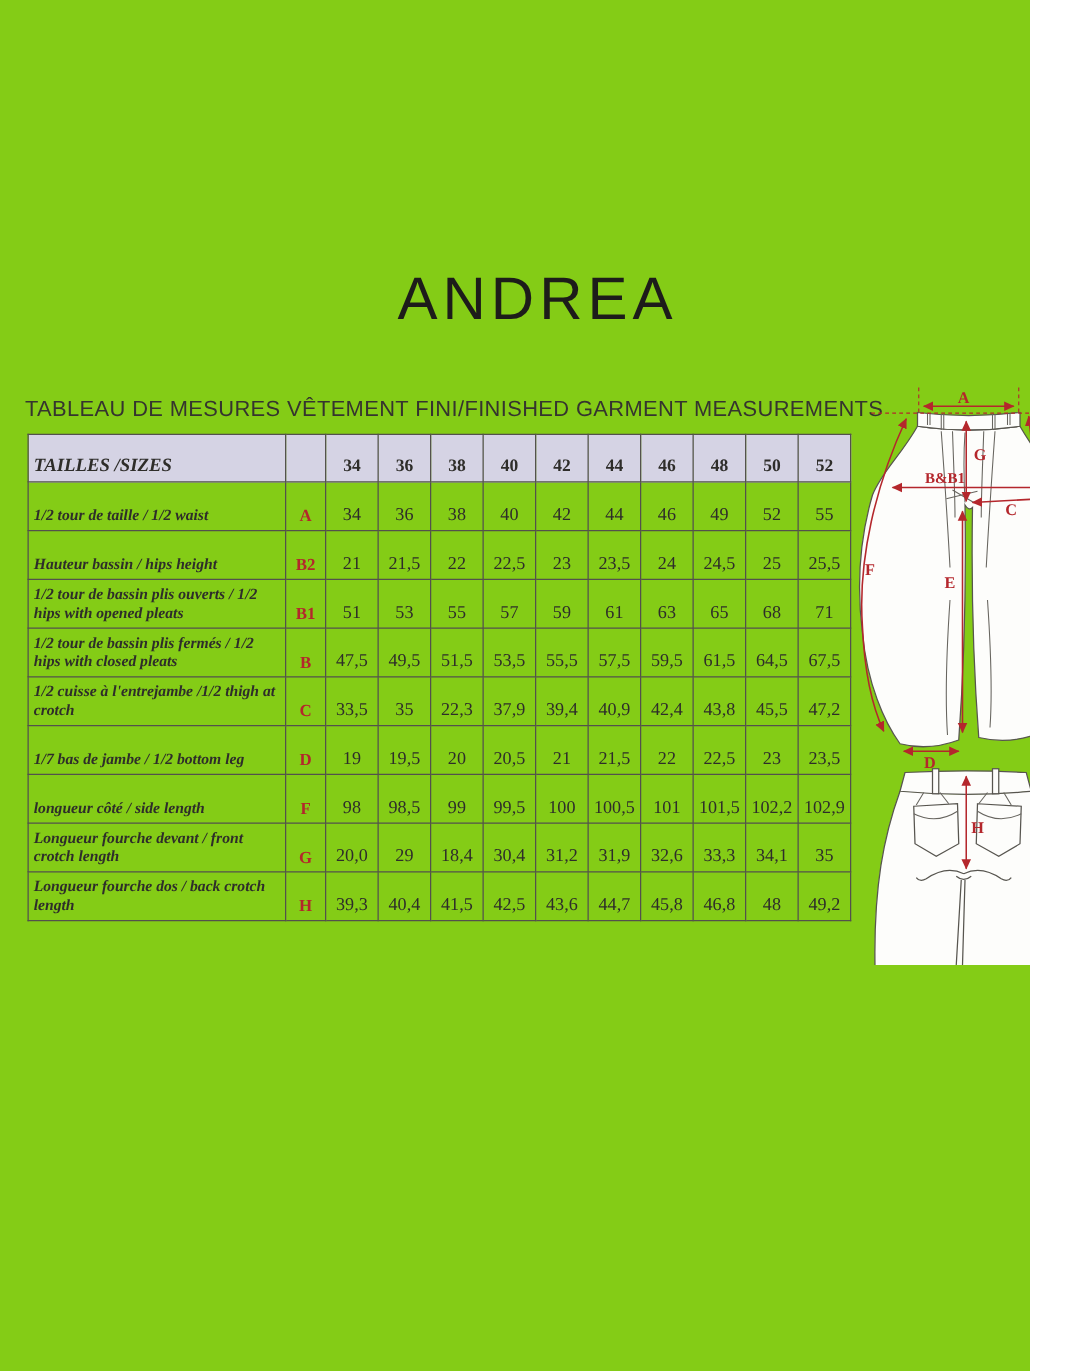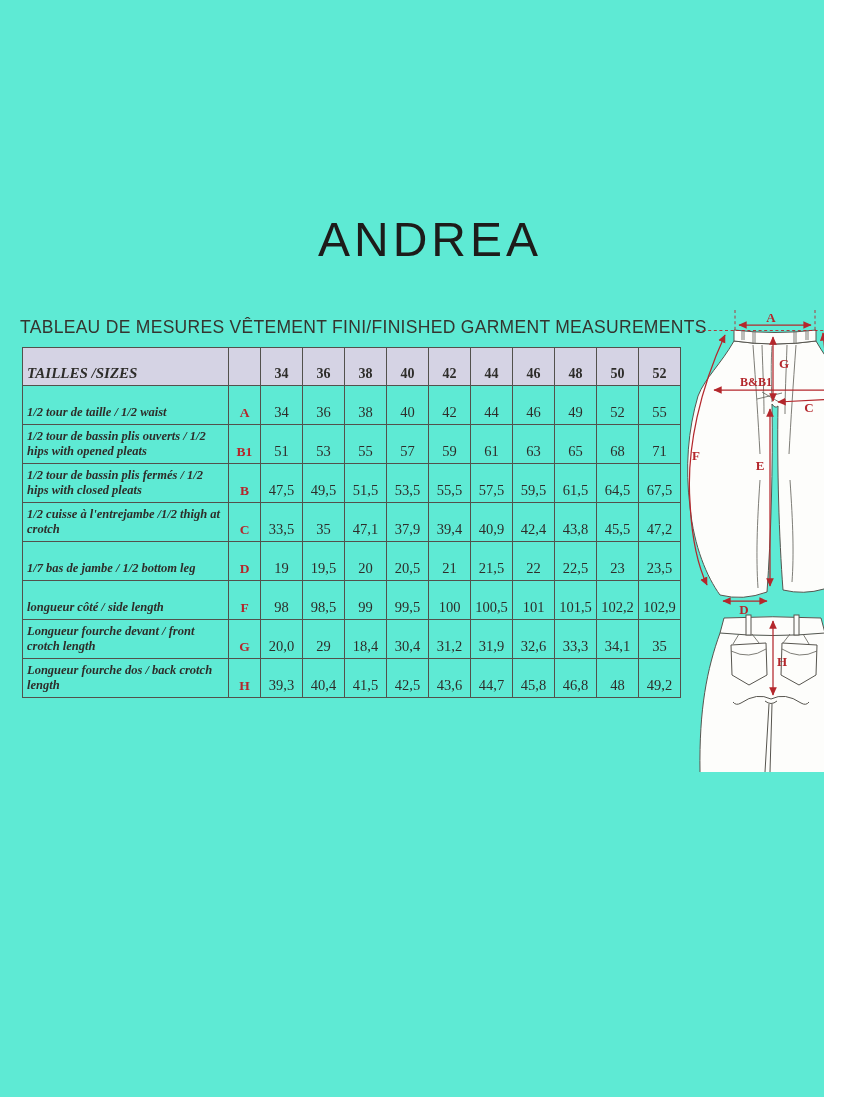--- a/index.html
+++ b/index.html
@@ -1,16 +1,16 @@
 <!DOCTYPE html>
 <html><head>
 <meta charset="utf-8">
 <style>
   html,body{margin:0;padding:0;}
-  .page{position:relative;width:824px;height:1097px;background:#5eead4;overflow:hidden;
+  .page{position:relative;width:824px;height:1097px;background:#84cc16;overflow:hidden;
         font-family:"Liberation Serif",serif;color:#2e2d2a;}
   .title{position:absolute;top:212px;left:0;width:860px;margin:0;text-align:center;
          font-family:"Liberation Sans",sans-serif;font-weight:300;font-size:48px;
          letter-spacing:4px;color:#1d1c1a;}
   .subtitle{position:absolute;top:317px;left:20px;width:640px;
             font-family:"Liberation Sans",sans-serif;font-weight:300;font-size:17.5px;
             letter-spacing:0.3px;color:#35342f;white-space:nowrap;}
   table.mtable{position:absolute;left:22px;top:347px;width:658px;
                border-collapse:collapse;table-layout:fixed;}
   .mtable th,.mtable td{border:1px solid #53514c;vertical-align:bottom;padding:1px 3px 3px 3px;}
@@ -79,20 +79,34 @@
           <td class="val">38</td>
           <td class="val">40</td>
           <td class="val">42</td>
           <td class="val">44</td>
           <td class="val">46</td>
           <td class="val">49</td>
           <td class="val">52</td>
           <td class="val">55</td>
         </tr>
         <tr>
+          <td class="lbl">Hauteur bassin / hips height</td>
+          <td class="key">B2</td>
+          <td class="val">21</td>
+          <td class="val">21,5</td>
+          <td class="val">22</td>
+          <td class="val">22,5</td>
+          <td class="val">23</td>
+          <td class="val">23,5</td>
+          <td class="val">24</td>
+          <td class="val">24,5</td>
+          <td class="val">25</td>
+          <td class="val">25,5</td>
+        </tr>
+        <tr>
           <td class="lbl">1/2 tour de bassin plis ouverts / 1/2 hips with opened pleats</td>
           <td class="key">B1</td>
           <td class="val">51</td>
           <td class="val">53</td>
           <td class="val">55</td>
           <td class="val">57</td>
           <td class="val">59</td>
           <td class="val">61</td>
           <td class="val">63</td>
           <td class="val">65</td>
@@ -111,21 +125,21 @@
           <td class="val">59,5</td>
           <td class="val">61,5</td>
           <td class="val">64,5</td>
           <td class="val">67,5</td>
         </tr>
         <tr>
           <td class="lbl">1/2 cuisse à l'entrejambe /1/2 thigh at crotch</td>
           <td class="key">C</td>
           <td class="val">33,5</td>
           <td class="val">35</td>
-          <td class="val">47,1</td>
+          <td class="val">22,3</td>
           <td class="val">37,9</td>
           <td class="val">39,4</td>
           <td class="val">40,9</td>
           <td class="val">42,4</td>
           <td class="val">43,8</td>
           <td class="val">45,5</td>
           <td class="val">47,2</td>
         </tr>
         <tr>
           <td class="lbl">1/7 bas de jambe / 1/2 bottom leg</td>

